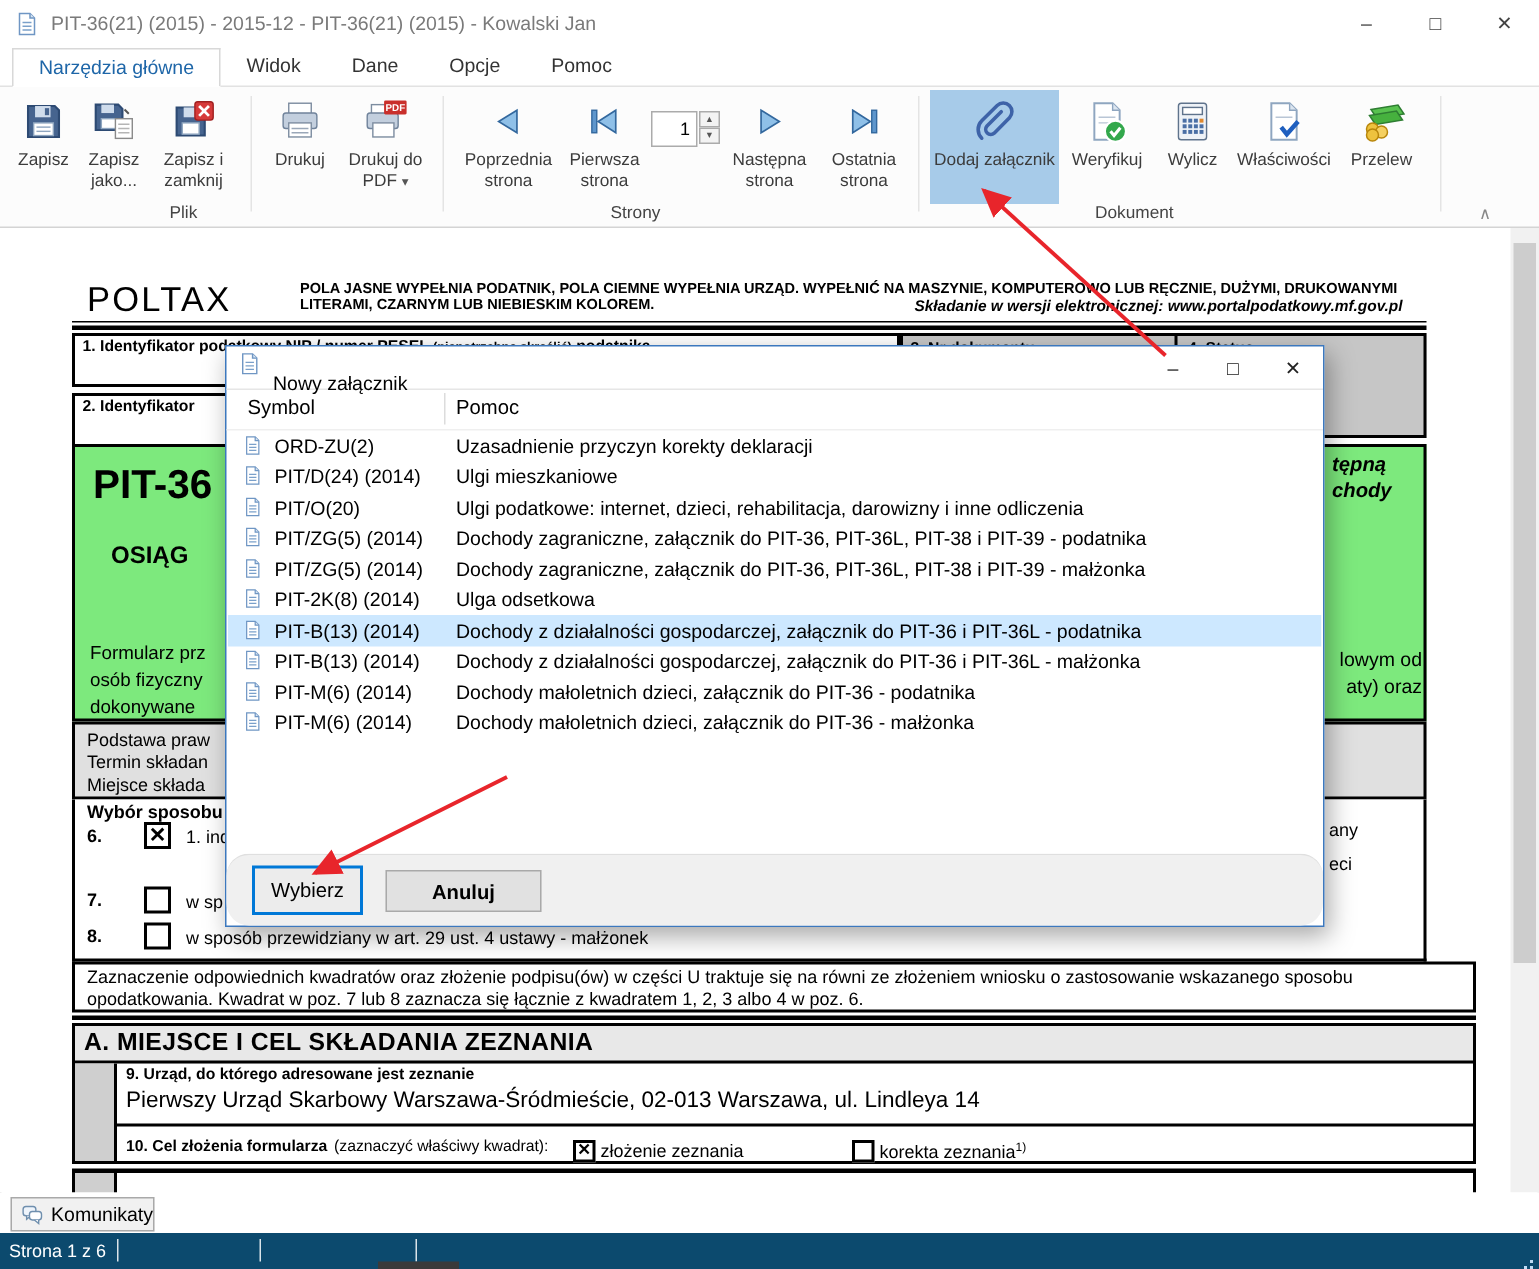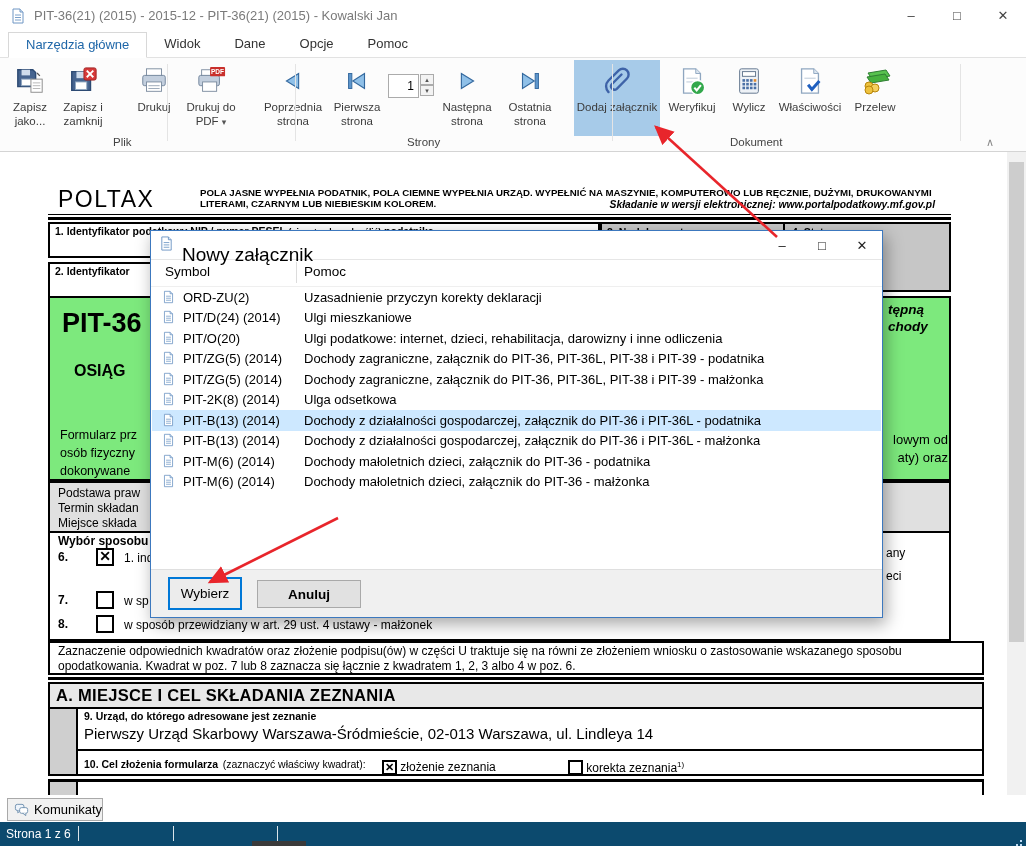--- a/index.html
+++ b/index.html
@@ -75,34 +75,34 @@
   sup{font-size:8px;}
   .nextstrip{left:48px;top:627px;width:936px;height:3px;background:#000;}
   .nextbox{left:48px;top:630px;width:936px;height:13px;border-left:2px solid #000;border-right:2px solid #000;box-sizing:border-box;}
   .nextside{position:absolute;left:0;top:0;width:26px;height:100%;background:#cfcfcf;border-right:2px solid #000;}
   .vscroll{left:1007px;top:0;width:19px;height:643px;background:#f1f1f1;}
   .vthumb{position:absolute;left:2px;top:10px;width:15px;height:480px;background:#cdcdcd;}
   
   .dialog{position:absolute;left:150px;top:230px;width:733px;height:388px;background:#fff;border:1.5px solid #3c78be;box-sizing:border-box;box-shadow:3px 6px 16px rgba(0,0,0,.35);z-index:30;}
   .dlg-title{position:absolute;left:0;top:0;right:0;height:28px;display:flex;align-items:center;border-bottom:1px solid #e6e6e6;}
   .dlg-title .dico{margin-left:8px;}
-  .dlg-title .dttl{margin-left:8px;font-size:19px;color:#000;margin-top:20px;}
+  .dlg-title .dttl{margin-left:8px;font-size:13px;color:#000;margin-top:20px;}
   .dlg-ctrls{margin-left:auto;display:flex;}
   .dlg-ctrl{width:40px;height:27px;text-align:center;line-height:27px;font-size:13px;color:#222;}
   .dlg-cols{position:absolute;left:0;top:29px;right:0;height:26px;font-size:13.5px;color:#000;border-bottom:1px solid #efefef;}
   .colsym{position:absolute;left:14px;top:4px;}
   .colops{position:absolute;left:153px;top:4px;}
   .coldiv{position:absolute;left:145px;top:2px;bottom:3px;width:1px;background:#dcdcdc;}
   .dlg-list{position:absolute;left:1px;right:1px;top:56px;bottom:48px;overflow:hidden;}
   .dlg-row{height:20.5px;display:flex;align-items:center;font-size:13px;}
   .dlg-row.selected{background:#cde8ff;}
   .dlg-row .d-ico{margin-left:10px;width:14px;height:15px;flex:0 0 auto;}
   .dlg-row .sym{margin-left:7px;width:117px;flex:0 0 auto;}
   .dlg-row .ops{margin-left:4px;white-space:nowrap;}
-  .dlg-btnbar{position:absolute;left:0;right:0;bottom:0;height:47px;background:#f0f0f0;border-top:1px solid #dfdfdf;}
+  .dlg-btnbar{position:absolute;left:0;right:0;bottom:0;height:47px;background:#f0f0f0;border-top:1px solid #dfdfdf;border-radius:15px;}
   .btn-wybierz{position:absolute;left:17px;top:7px;width:74px;height:33px;border:2px solid #0078d7;background:#ececec;font-size:13.5px;display:flex;align-items:center;justify-content:center;box-sizing:border-box;}
   .btn-anuluj{position:absolute;left:106px;top:10px;width:104px;height:28px;border:1px solid #a9a9a9;background:#e1e1e1;font-size:13.5px;display:flex;align-items:center;justify-content:center;box-sizing:border-box;font-weight:bold;}
   
   .msgrow{position:absolute;left:0;top:795px;width:100%;height:27px;background:#fff;}
   .msgtab{position:absolute;left:7px;top:3px;width:96px;height:23px;background:#f1f1f1;border:1px solid #a9a9a9;box-sizing:border-box;display:flex;align-items:center;font-size:13px;}
   .msgtab svg{margin:0 5px 0 6px;}
   .statusbar{position:absolute;left:0;top:822px;width:100%;height:24px;background:#0c4a6e;color:#fff;font-size:12px;}
   .sbtext{position:absolute;left:6px;line-height:24px;}
   .sbdiv{position:absolute;top:4px;width:1px;height:15px;background:rgba(255,255,255,.85);}
   .grip{position:absolute;right:4px;bottom:4px;width:2px;height:2px;background:#bfdcf5;
@@ -136,20 +136,33 @@
   <div class="tabs">
     <span class="tab active">Narzędzia główne</span>
     <span class="tab">Widok</span>
     <span class="tab">Dane</span>
     <span class="tab">Opcje</span>
     <span class="tab">Pomoc</span>
   </div>
 
   <div class="ribbon">
     <div class="rrow">
+      <div class="rbtn" style="width:46px">
+        <span class="ric">
+          <svg viewBox="0 0 32 32" width="30" height="30">
+              <path d="M5 5h19l3 3v19H5z" fill="#46648f" stroke="#2d4a73" stroke-width="1.5"></path>
+              <rect x="10" y="5" width="11" height="8" fill="#cfdcec"></rect>
+              <rect x="17" y="6.5" width="3" height="5" fill="#46648f"></rect>
+              <rect x="9" y="17" width="14" height="9" fill="#fff" stroke="#8fa6c0"></rect>
+              <line x1="11" y1="20" x2="21" y2="20" stroke="#8fa6c0"></line>
+              <line x1="11" y1="23" x2="21" y2="23" stroke="#8fa6c0"></line>
+            </svg>
+        </span>
+        <span class="rlbl">Zapisz</span>
+      </div>
       <div class="rbtn" style="width:48px">
         <span class="ric">
           <svg viewBox="0 0 32 32" width="30" height="30">
               <path d="M3 4h16l3 3v15H3z" fill="#46648f" stroke="#2d4a73" stroke-width="1.5"></path>
               <rect x="7" y="4" width="9" height="6" fill="#cfdcec"></rect>
               <rect x="7" y="14" width="11" height="7" fill="#fff" stroke="#8fa6c0"></rect>
               <path d="M24 7l3 3-1 1-3-3z" fill="#555"></path>
               <rect x="17" y="14" width="12" height="14" fill="#fff" stroke="#8a8a8a"></rect>
               <line x1="19" y1="18" x2="27" y2="18" stroke="#b5b5b5"></line>
               <line x1="19" y1="21" x2="27" y2="21" stroke="#b5b5b5"></line>

